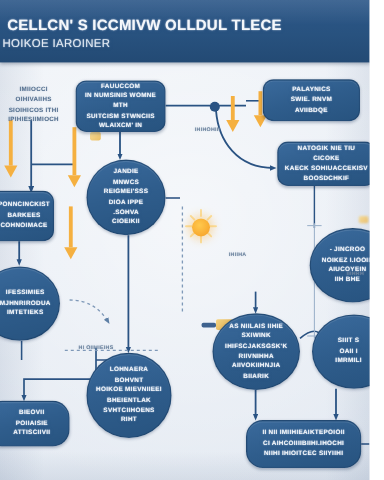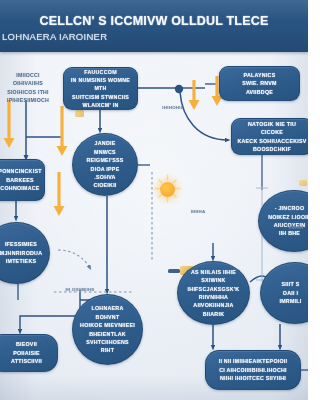--- a/index.html
+++ b/index.html
@@ -71,21 +71,20 @@
     width: 296px;
     color: #f4f7fb;
     font-size: 12.5px;
     font-weight: bold;
     letter-spacing: 0.2px;
     white-space: nowrap;
     overflow: hidden;
     text-shadow: 0 0 1.4px rgba(244,247,251,0.85),
                  0 0 3px rgba(40,80,130,0.6);
     filter: blur(0.45px);
-    text-align: center;
   }
   #header-subtitle {
     position: absolute;
     left: 2px;
     top: 31px;
     width: 300px;
     color: #dfe7f1;
     font-size: 9.5px;
     letter-spacing: 0.3px;
     white-space: nowrap;
@@ -370,15 +369,15 @@
   <div class="caption small" style="left:60px; top:286px; width:40px;">HI OIIHIEIHS</div>
 
   <div class="caption small" style="left:284px; top:224px; width:24px;">IIIHRH</div>
 
   <div class="caption small" style="left:156px; top:104px; width:34px;">IHIHOHIII</div>
 
   <div id="header">
     <div id="header-sheen"></div>
   </div>
   <div id="header-title">CELLCN' S ICCMIVW OLLDUL TLECE</div>
-  <div id="header-subtitle">LOHNAERA IAROINER</div>
+  <div id="header-subtitle">HOIKOE IAROINER</div>
 
 </div>
 
 </body></html>

